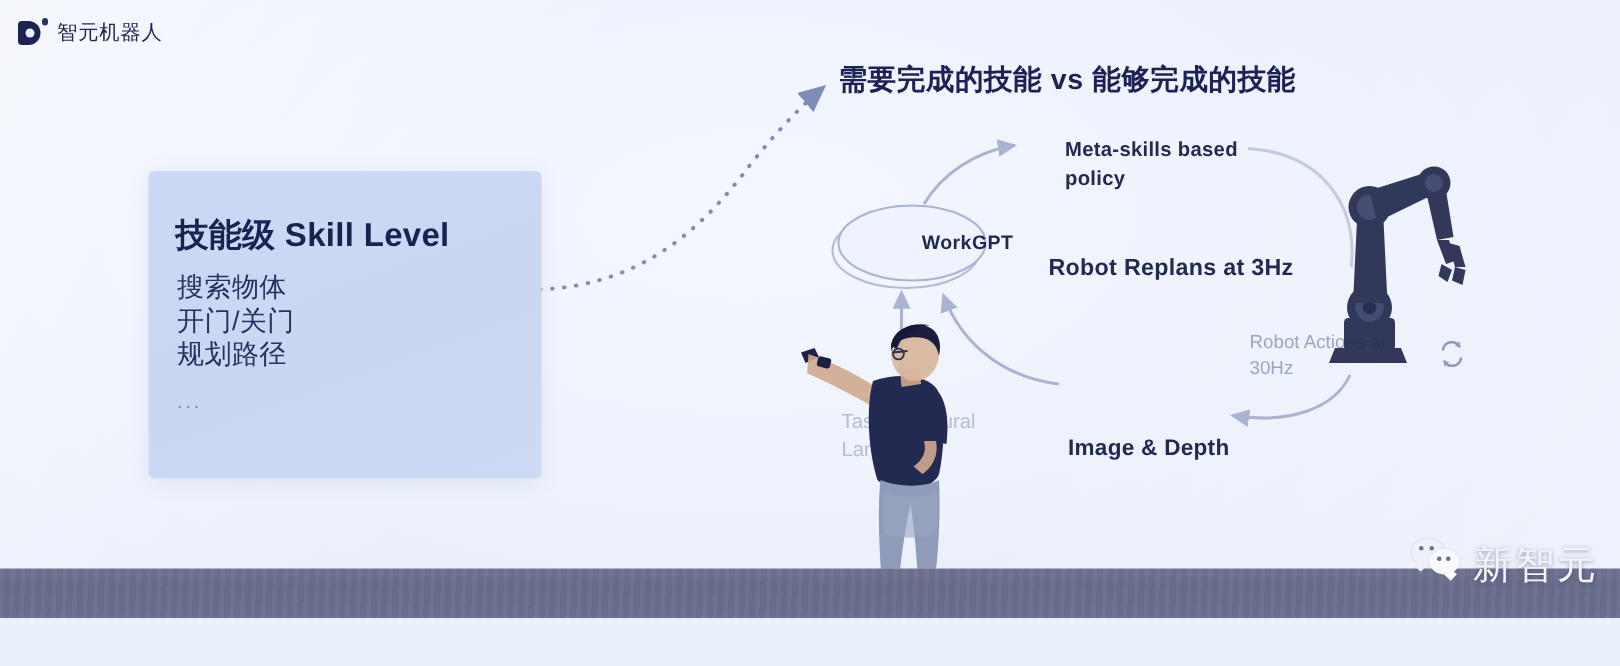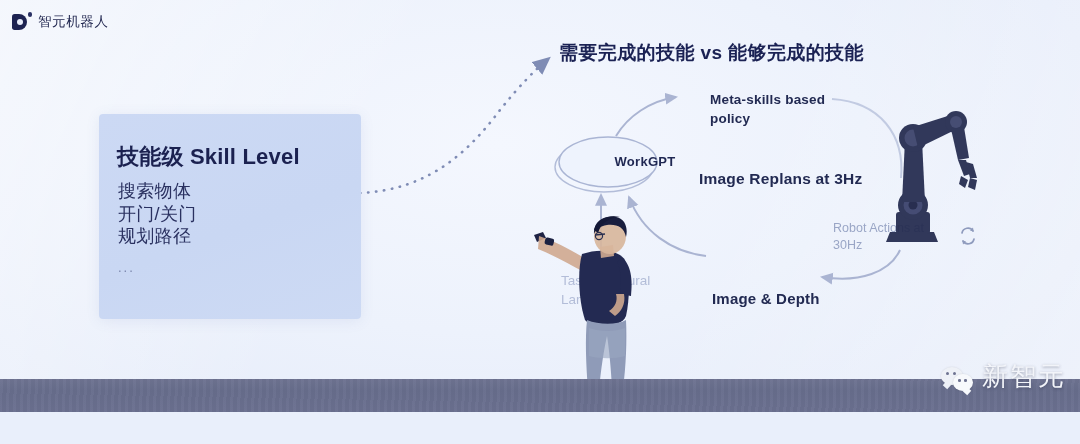--- a/index.html
+++ b/index.html
@@ -110,21 +110,21 @@
   .robot{position:absolute;left:882px;top:100px;width:115px;height:145px;}
 
   
   .refresh-icon{position:absolute;left:957px;top:225px;width:22px;height:22px;}
 
   
   .presenter{position:absolute;left:527px;top:216px;width:135px;height:215px;}
 
   
   .watermark{
-    position:absolute;right:14px;bottom:18px;display:flex;align-items:flex-end;gap:7px;z-index:40;margin-top:44px;
+    position:absolute;right:14px;bottom:18px;display:flex;align-items:flex-start;gap:7px;z-index:40;margin-top:44px;
   }
   .wechat-icon{position:relative;width:34px;height:27px;}
   .wechat-icon .b1{
     position:absolute;left:0;top:0;width:22px;height:18px;border-radius:50%;
     background:#eef1f7;box-shadow:0 0 2px rgba(0,0,0,.12);
   }
   .wechat-icon .b1::after{
     content:"";position:absolute;left:3px;bottom:-3px;width:6px;height:6px;
     background:#eef1f7;transform:rotate(42deg);
   }
@@ -208,21 +208,21 @@
       <div class="li">搜索物体</div>
       <div class="li">开门/关门</div>
       <div class="li">规划路径</div>
       <div class="li ellipsis">...</div>
     </div>
   </div>
 
   <div class="headline">需要完成的技能 vs 能够完成的技能</div>
 
   <div class="lbl lbl-meta">Meta-skills based policy</div>
-  <div class="lbl lbl-replans">Image Replans at 3Hz</div>
+  <div class="lbl lbl-replans">Robot Replans at 3Hz</div>
   <div class="lbl lbl-imgdepth">Image &amp; Depth</div>
   <div class="lbl-robot">Robot Actions at 30Hz</div>
   <div class="lbl-task">Task in Natural Language</div>
 
   <div style="position:absolute;left:559px;top:154px;width:98px;text-align:center;
               font-size:13px;font-weight:bold;color:#1f2752;letter-spacing:.3px;padding-left:37px;">WorkGPT</div>
 
   <svg class="robot" viewBox="0 0 115 145" xmlns="http://www.w3.org/2000/svg">
     <g fill="#232a4e" opacity=".93">
 

